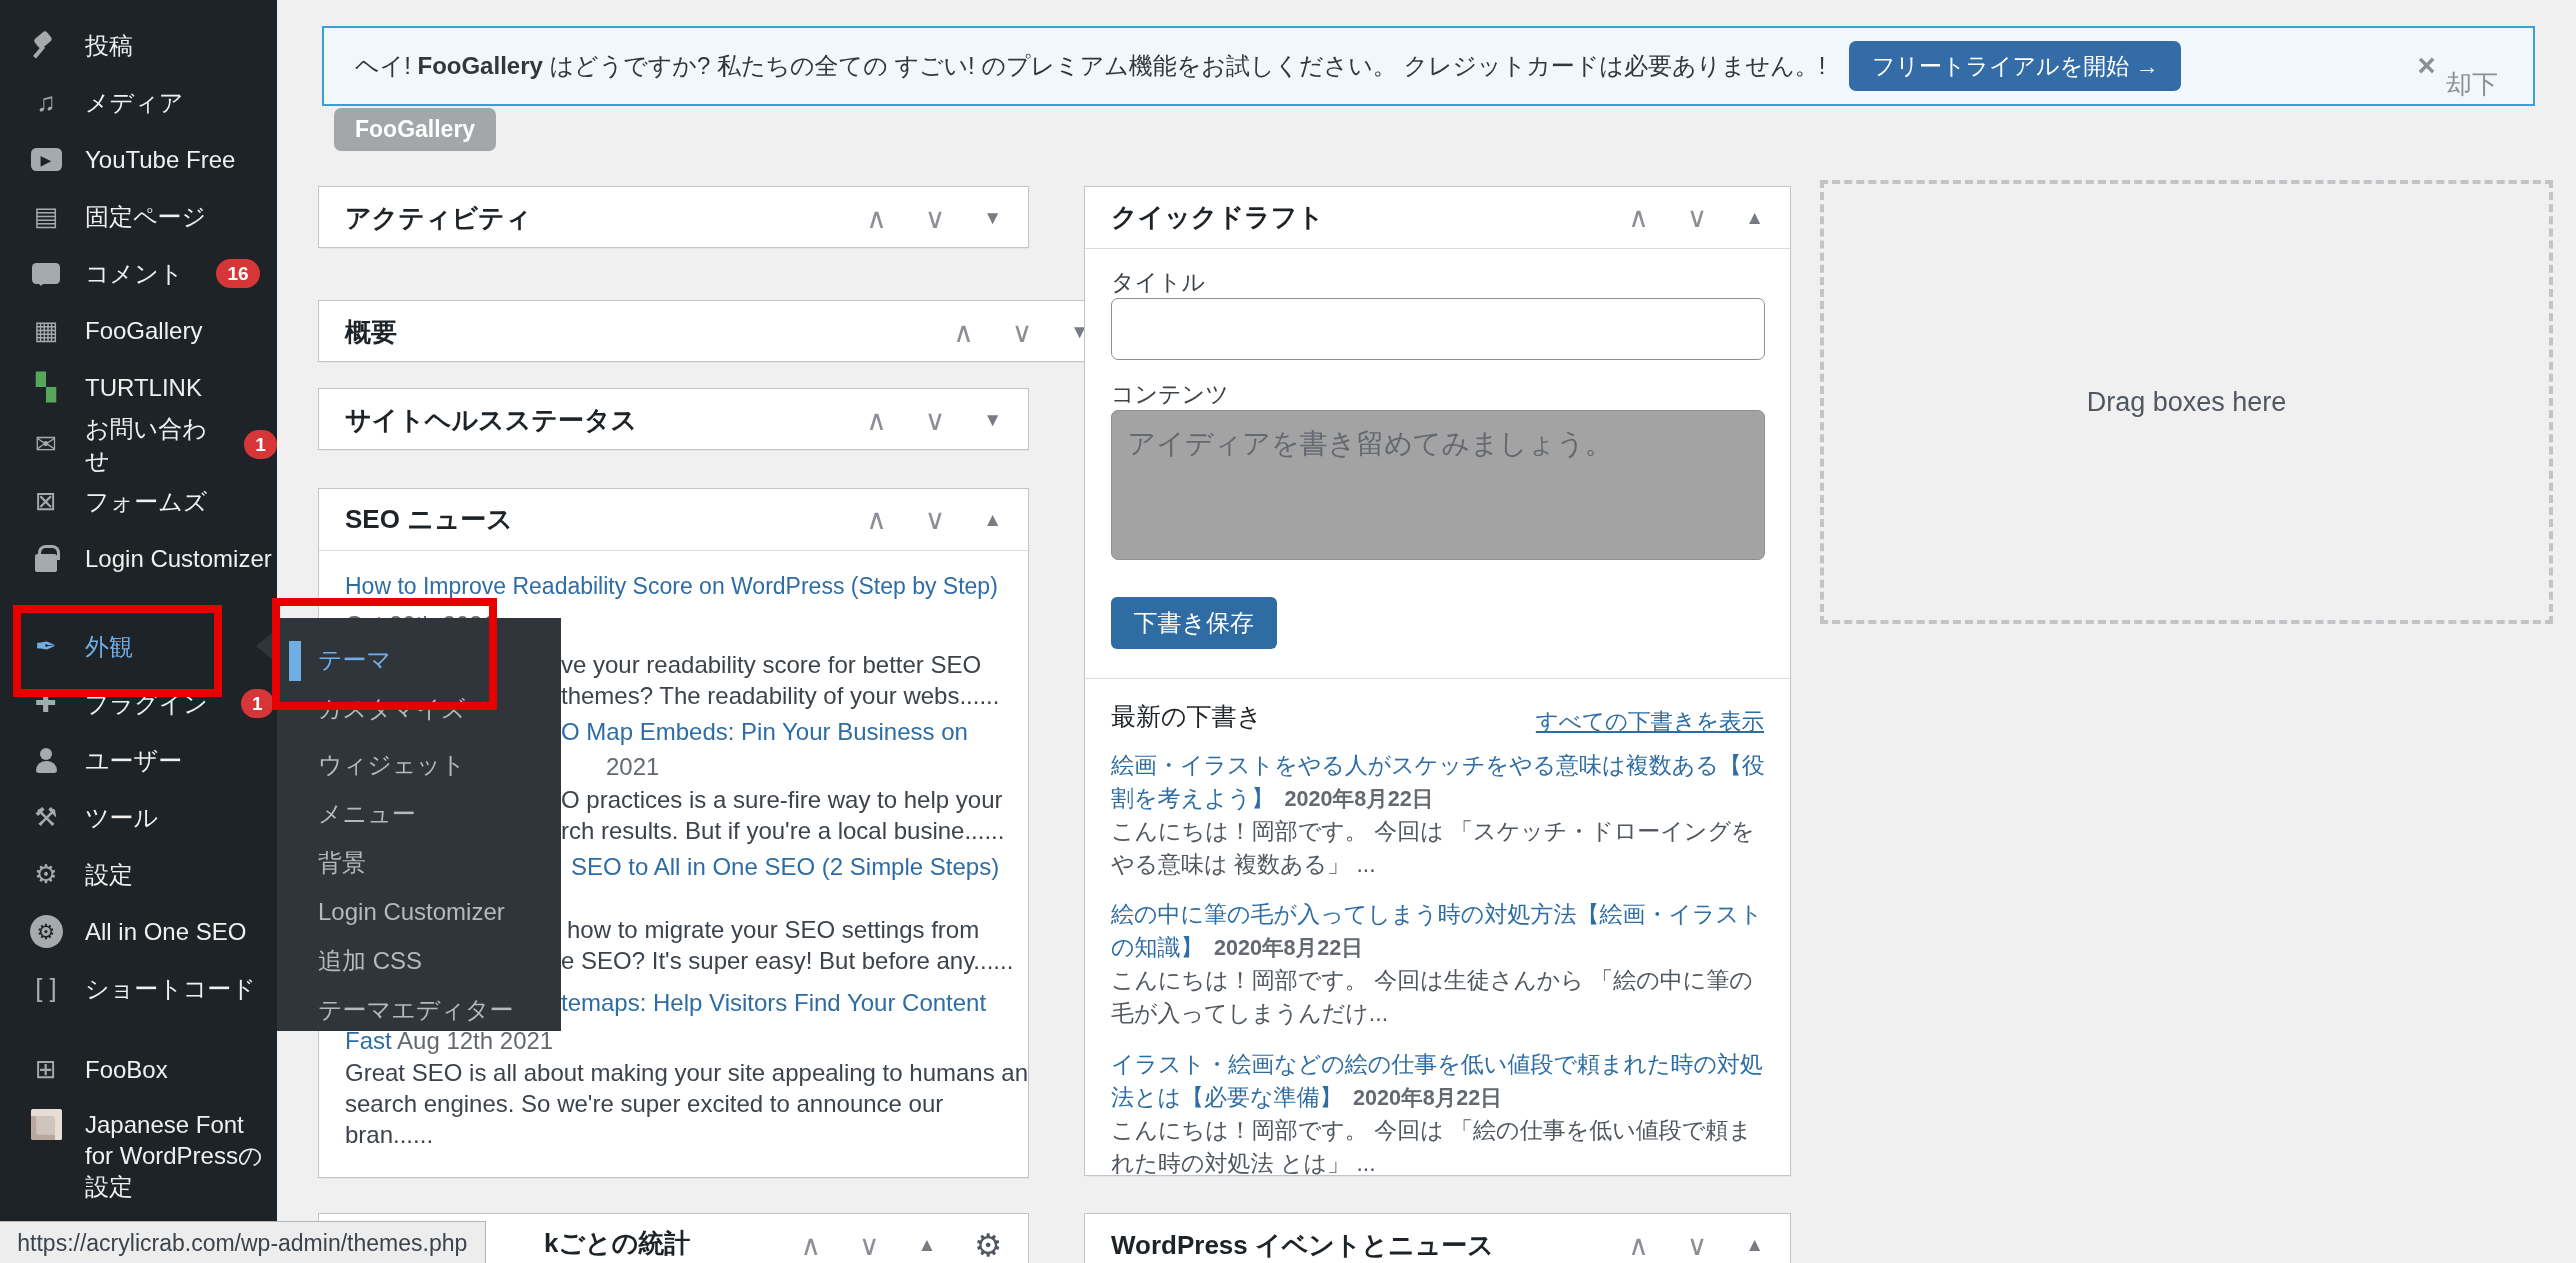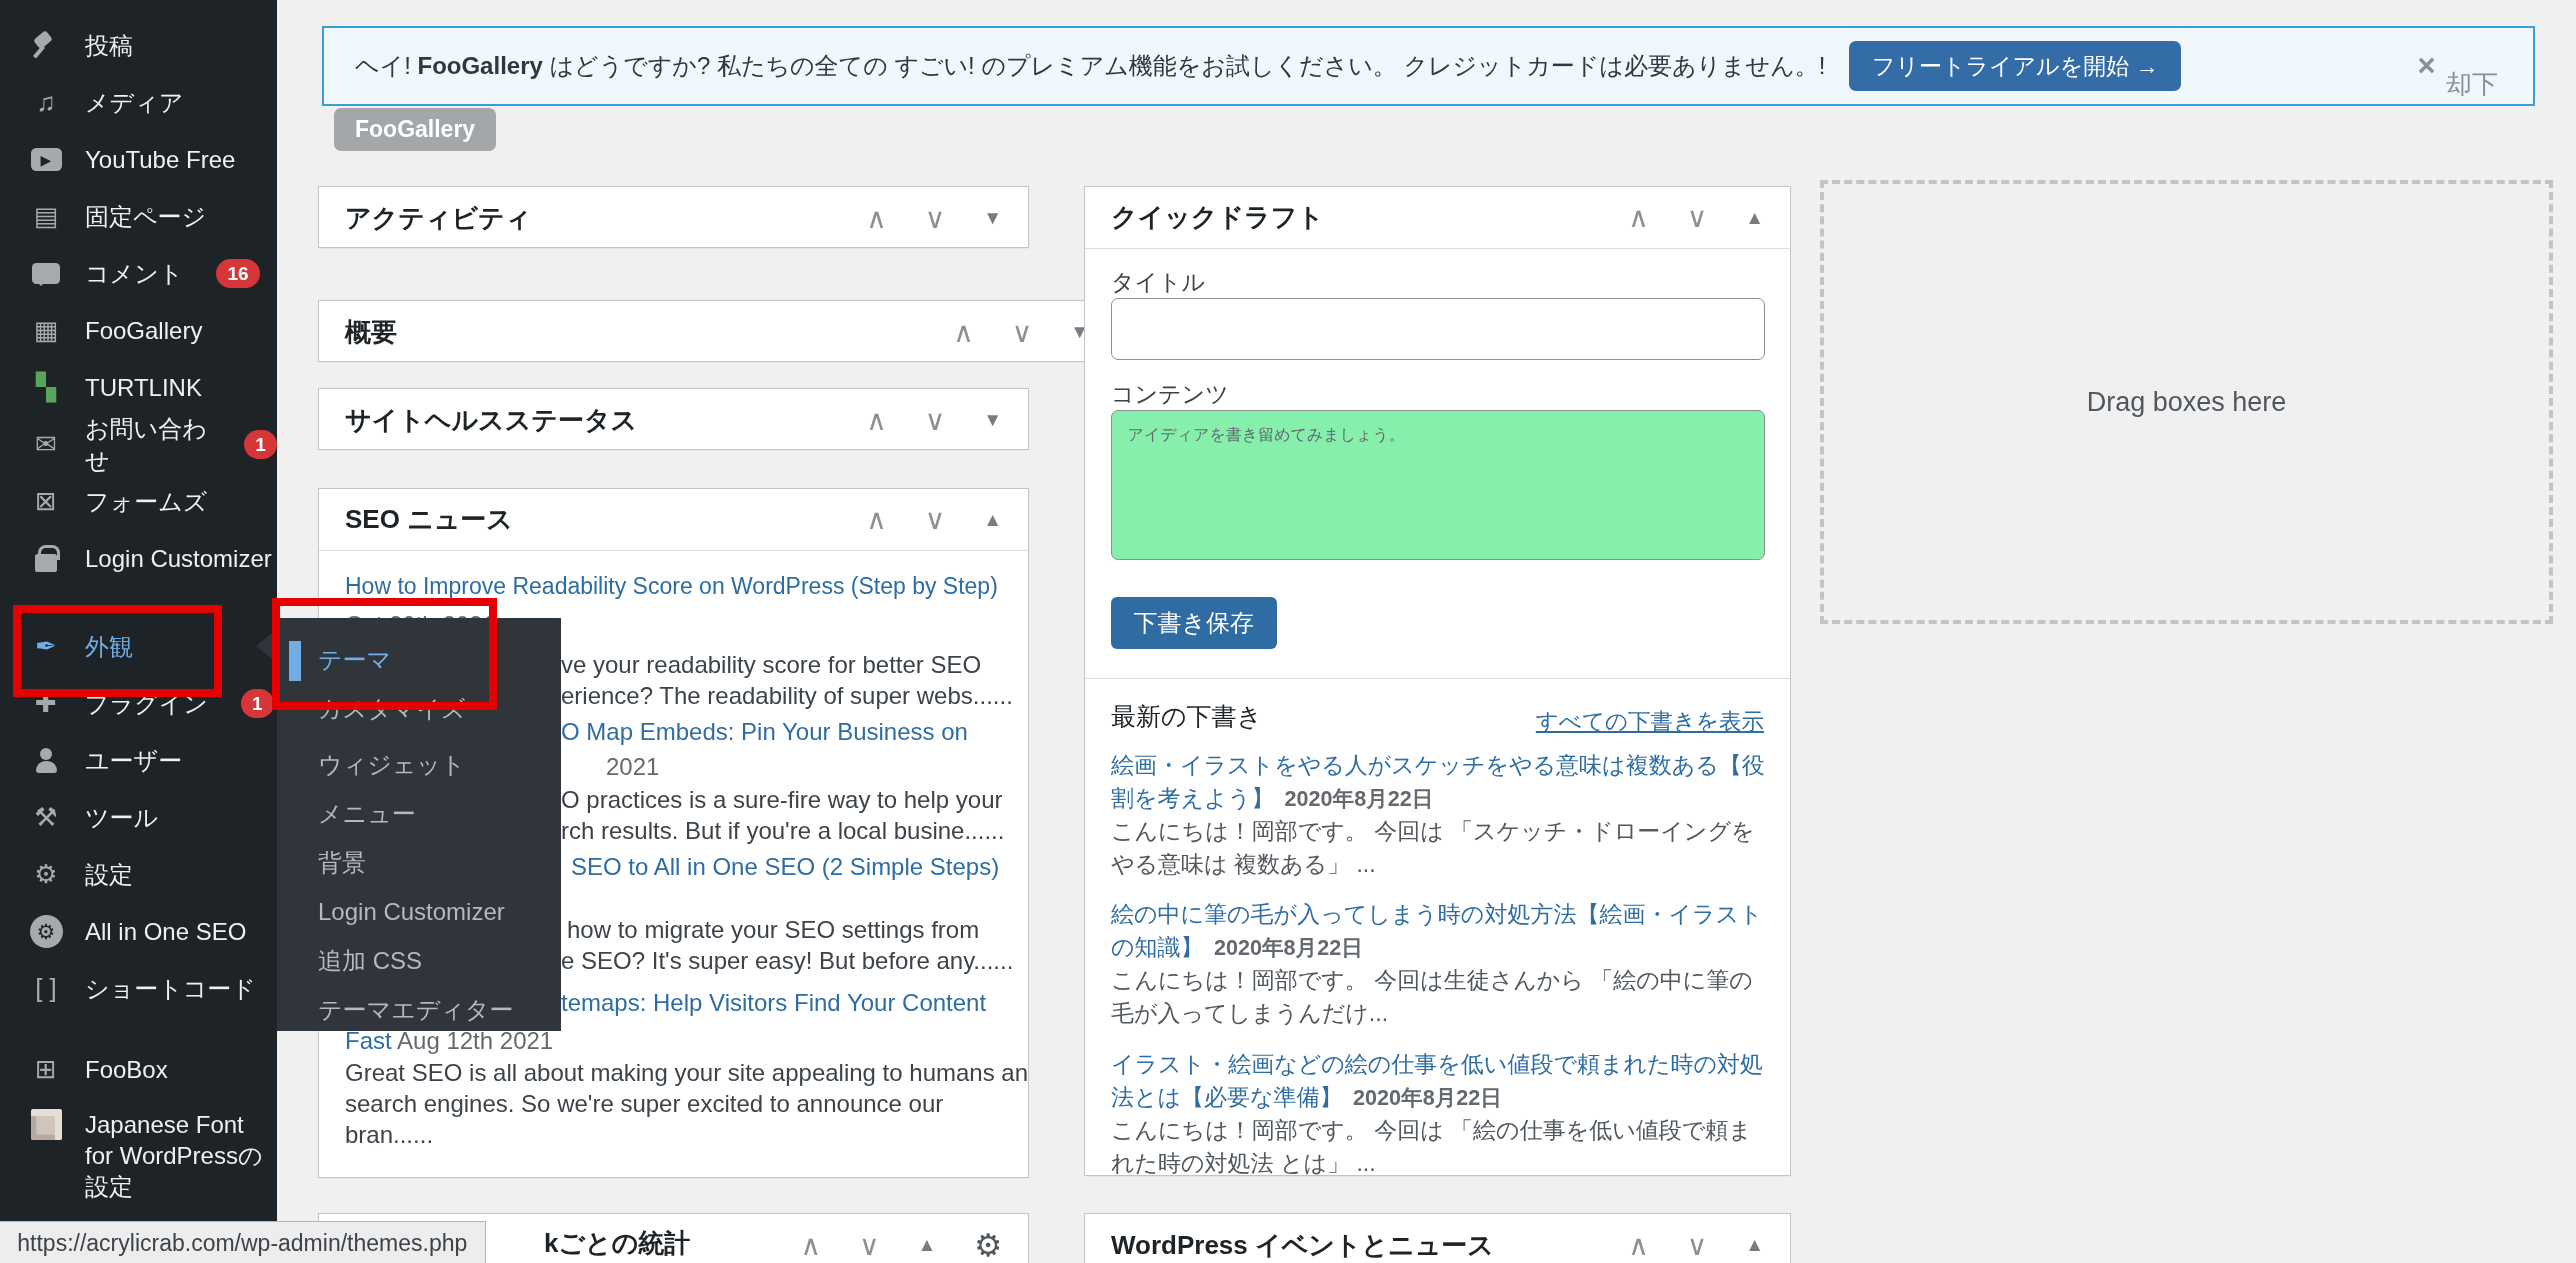--- a/index.html
+++ b/index.html
@@ -63,21 +63,21 @@
   .pb-h.bordered { border-bottom:0.9px solid #dcdcde;gap:7px; }
 
   
   .nl { position:absolute; font-size:24px; line-height:31px; color:#3c434a; white-space:nowrap; }
   .nlink { color:#2e6da4; cursor:pointer; }
   .ndate { color:#646970; }
 
   
   .qd-label { position:absolute; left:26px; font-size:23px; color:#3c434a; }
   #qd-title-input { position:absolute; left:26px; top:111px; width:654px; height:62px; border:1.7px solid #8c8f94; border-radius:7px; background:#fff; font-size:24px; padding:0 15.6px; font-family:inherit; }
-  #qd-content { position:absolute; left:26px; top:223px; width:654px; height:150px; border:1.7px solid #8c8f94; border-radius:7px; background:#86efac; font-size:16px; padding:14px 15.6px; resize:none; color:#3c434a; font-family:inherit; }
+  #qd-content { position:absolute; left:26px; top:223px; width:654px; height:150px; border:1.7px solid #8c8f94; border-radius:7px; background:#a3a3a3; font-size:28px; padding:14px 15.6px; resize:none; color:#3c434a; font-family:inherit; }
   #qd-content::placeholder { color:#646970; opacity:1; }
   #qd-save { position:absolute; left:26px; top:410px; background:#2e6ca3; color:#fff; border:none; border-radius:6px; font-size:24px; height:52px; padding:0 22.5px; cursor:pointer; font-family:inherit; }
   #qd-divider { position:absolute; left:0; top:491px; width:100%; border-top:0.9px solid #dcdcde; }
   #qd-recent { position:absolute; left:26px; top:513px; font-size:25px; font-weight:400; color:#1d2327; }
   #qd-viewall { position:absolute; right:26px; top:519px; font-size:22.5px; color:#2e6da4; text-decoration:underline; cursor:pointer; }
   #qd-drafts { position:absolute; left:26px; top:562px; width:655px; display:flex; flex-direction:column; gap:17.3px; }
   .draft { font-size:23px; line-height:33px; }
   .draft .dtitle { color:#2e6da4; cursor:pointer; }
   .draft .ddate { color:#646970; font-size:21.6px; margin-left:10.4px;font-weight:bold; }
   .draft .dbody { color:#50575e; }
@@ -265,21 +265,21 @@
       <span class="pb-ctl">
         <span class="ctl">∧</span>
         <span class="ctl">∨</span>
         <span class="ctl tri">▲</span>
       </span>
     </div>
 
     <div class="nl nlink" style="left:26px; top:82px; font-size:23px;">How to Improve Readability Score on WordPress (Step by Step)</div>
     <div class="nl ndate" style="left:26px; top:120px;">Oct 20th 2021</div>
     <div class="nl" style="left:242px; top:160px;">ve your readability score for better SEO</div>
-    <div class="nl" style="left:242px; top:191px;">erience?  The readability of super webs......</div>
+    <div class="nl" style="left:242px; top:191px;">themes?  The readability of your webs......</div>
 
     <div class="nl nlink" style="left:242px; top:227px;">O Map Embeds: Pin Your Business on</div>
     <div class="nl ndate" style="left:287px; top:262px;">2021</div>
     <div class="nl" style="left:242px; top:295px;">O practices is a sure-fire way to help your</div>
     <div class="nl" style="left:242px; top:326px;">rch results. But if you're a local busine......</div>
 
     <div class="nl nlink" style="left:252px; top:362px;">SEO to All in One SEO (2 Simple Steps)</div>
     <div class="nl" style="left:248px; top:425px;">how to migrate your SEO settings from</div>
     <div class="nl" style="left:242px; top:456px;">e SEO? It's super easy! But before any......</div>
 

